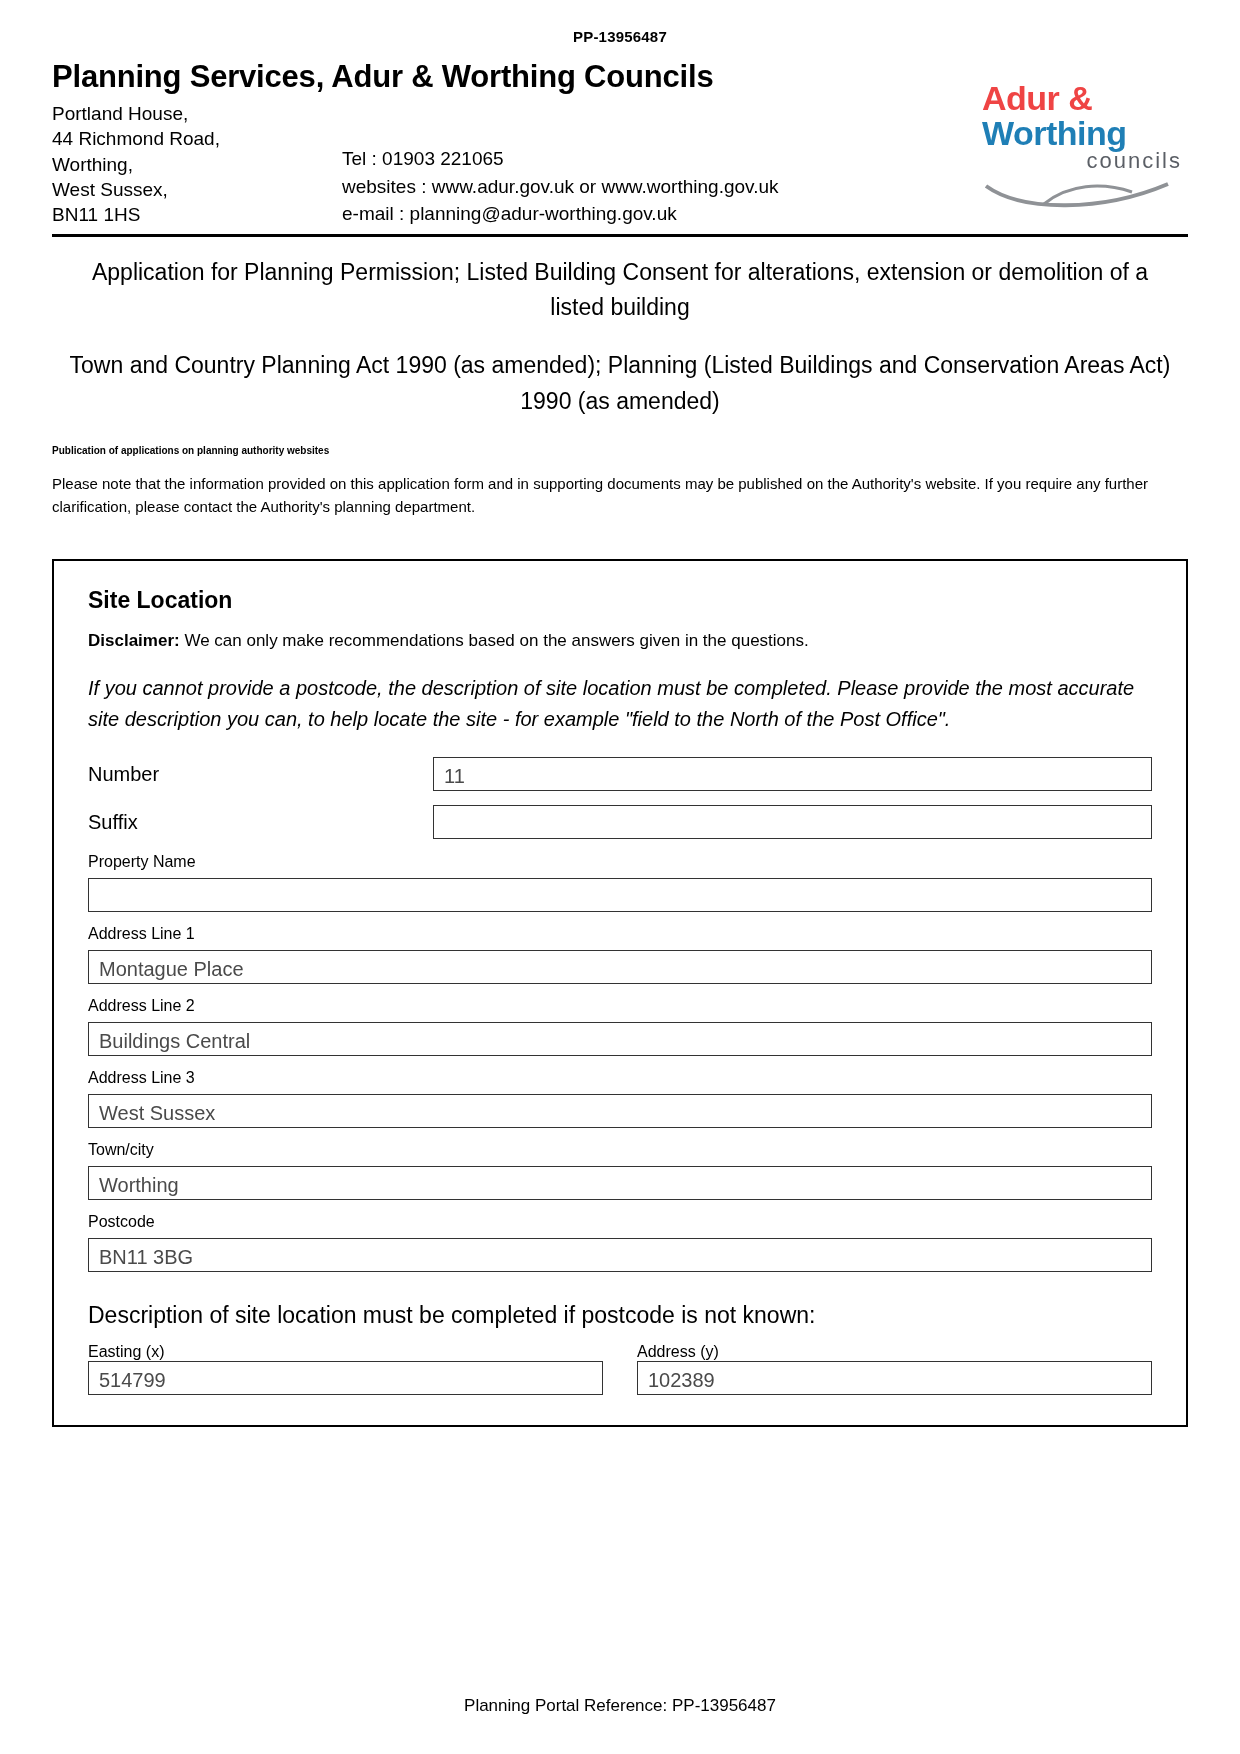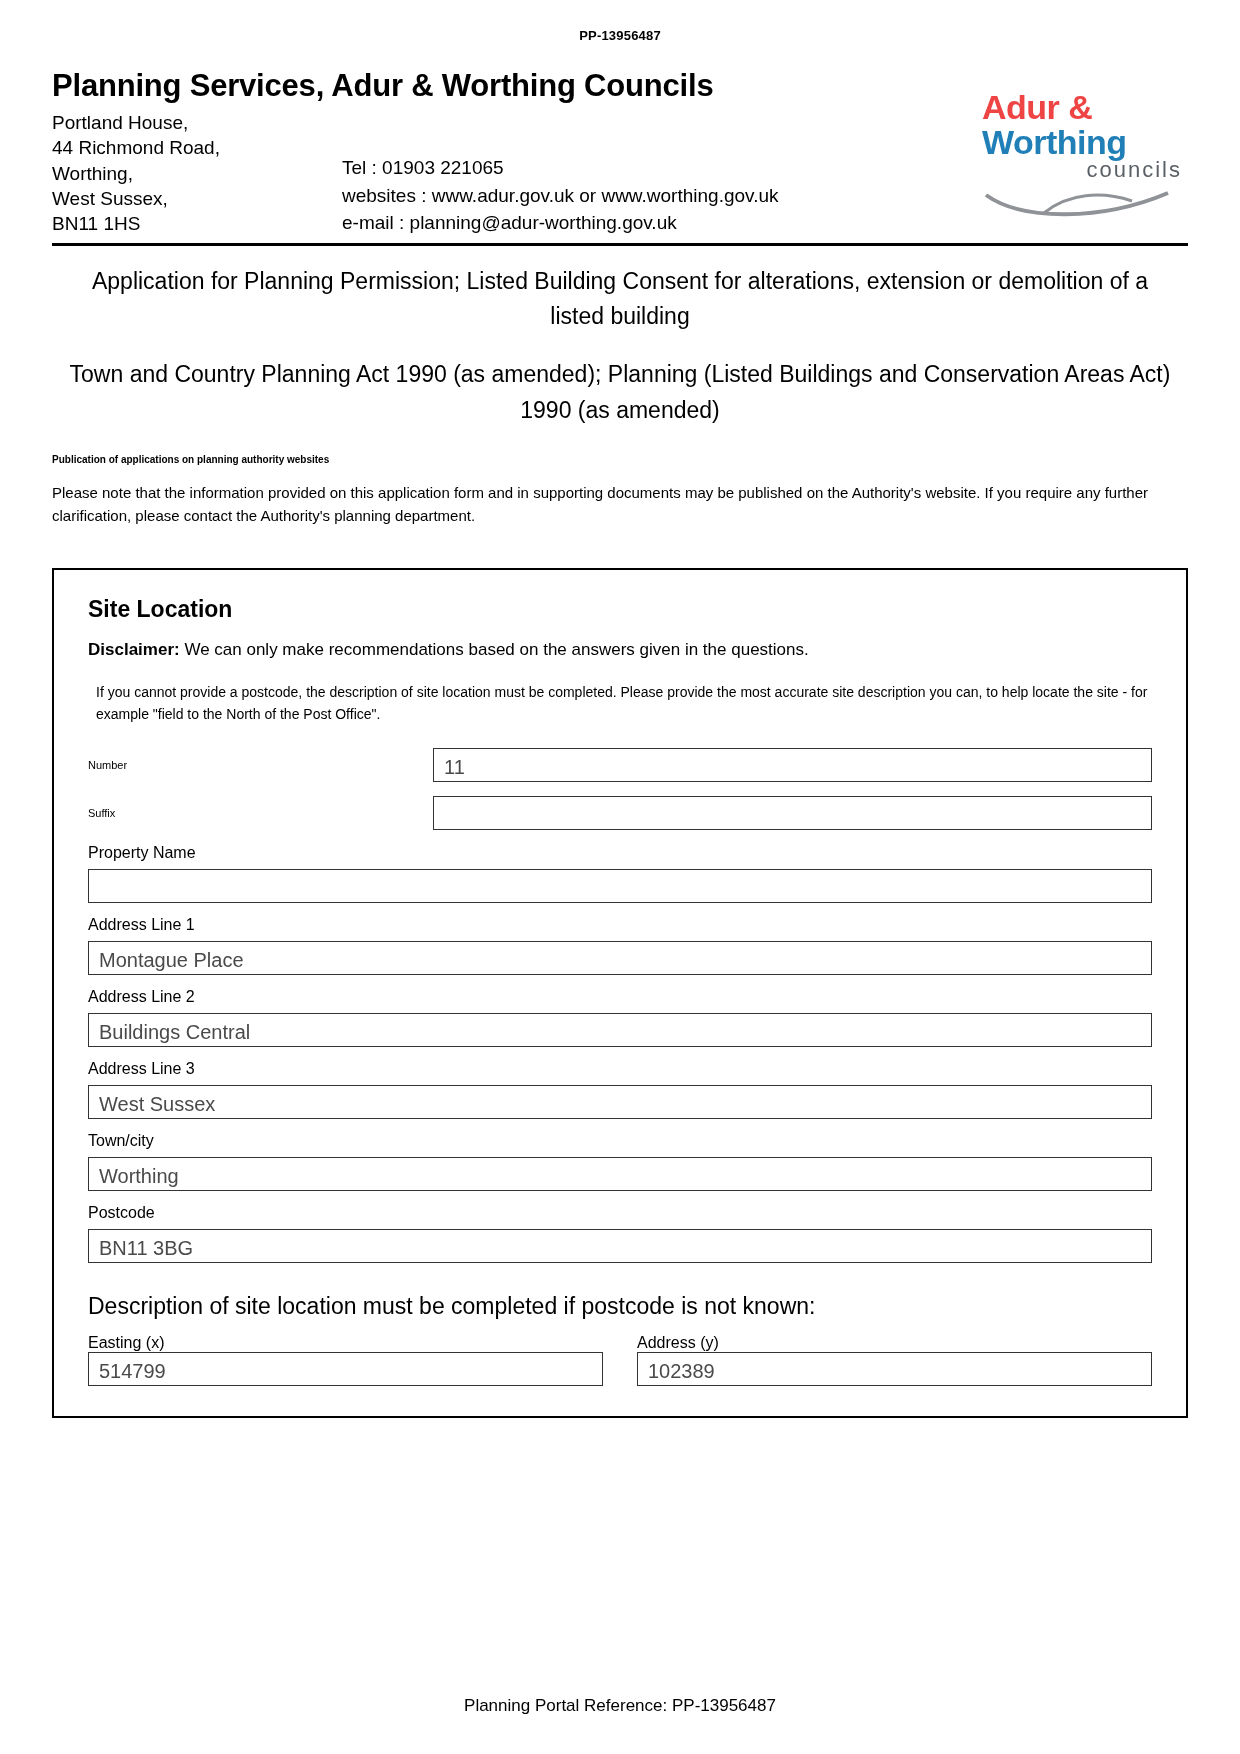--- a/index.html
+++ b/index.html
@@ -16,24 +16,24 @@
   }
   .page {
     width: 1240px;
     height: 1754px;
     box-sizing: border-box;
     padding: 28px 52px 0 52px;
     position: relative;
   }
   .ref-top {
     text-align: center;
-    font-size: 13px;
+    font-size: 15px;
     font-weight: bold;
     letter-spacing: 0.2px;
-    margin-bottom: 25px;
+    margin-bottom: 14px;
   }
   .header-block {
     position: relative;
   }
   .org-title {
     font-size: 31px;
     font-weight: bold;
     letter-spacing: -0.2px;
     margin: 0 0 6px 0;
   }
@@ -120,31 +120,32 @@
     font-weight: bold;
     margin: 0 0 14px 0;
   }
   .disclaimer {
     font-size: 17px;
     line-height: 1.5;
     margin: 0 0 20px 0;
   }
   .disclaimer b { font-weight: bold; }
   .hint {
-    font-size: 14px;
-    line-height: 1.55;
-    margin: 0 0 22px 8px;
+    font-size: 20px;
+    line-height: 1.55;
+    margin: 0 0 22px 0;
+    font-style: italic;
   }
   .row-inline {
     display: flex;
     align-items: center;
     margin-bottom: 14px;
   }
   .row-inline .lab {
-    font-size: 11px;
+    font-size: 20px;
     width: 345px;
     flex: 0 0 345px;
   }
   .field {
     border: 1px solid #333;
     height: 34px;
     box-sizing: border-box;
     padding: 7px 10px;
     font-size: 20px;
     color: #4a4a4a;

